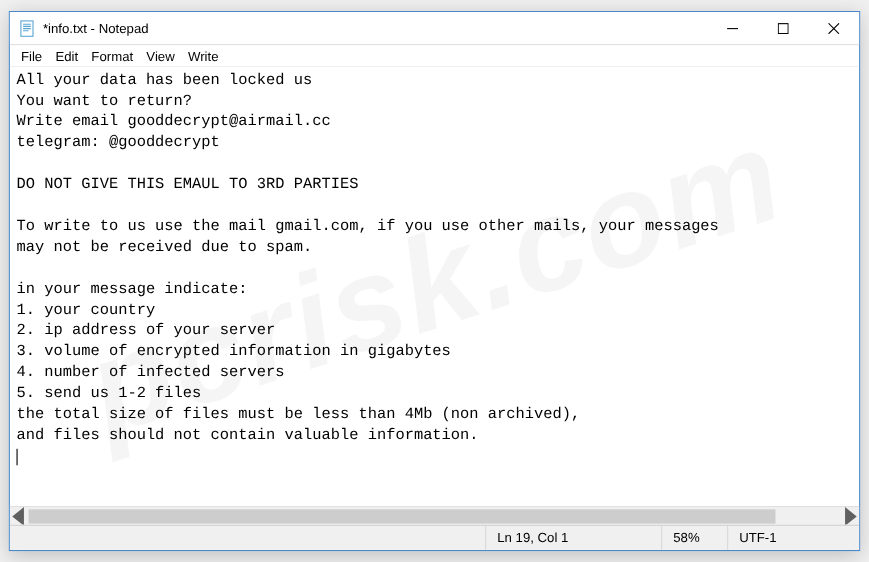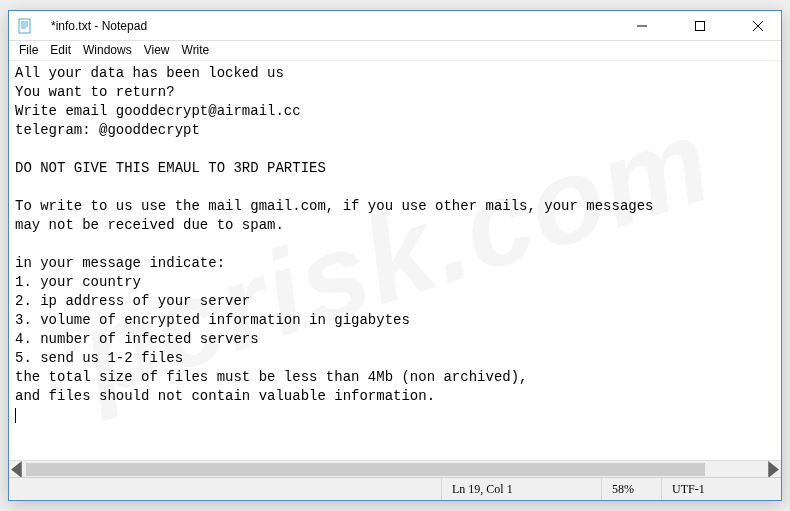--- a/index.html
+++ b/index.html
@@ -22,21 +22,20 @@
   box-shadow: 0 4px 18px rgba(0,0,0,0.2);
   display: flex;
   flex-direction: column;
 }
 .titlebar {
   height: 30px;
   display: flex;
   align-items: center;
   background: #fff;
   border-bottom: 1px solid #e0e0e0;
-  gap: 12px;
 }
 .titlebar-icon {
   width: 16px;
   height: 16px;
   margin: 0 6px 0 8px;
   display: inline-block;
 }
 .titlebar-icon svg { width: 16px; height: 16px; display: block; }
 .title-text {
   font-size: 12px;
@@ -50,20 +49,21 @@
   display: flex;
   align-items: center;
   justify-content: center;
   color: #000;
   font-size: 10px;
 }
 .winbtn svg { width: 10px; height: 10px; }
 .menubar {
   height: 20px;
   display: flex;
+  align-items: center;
   padding: 0 4px;
   font-size: 12px;
   color: #000;
   border-bottom: 1px solid #f0f0f0;
 }
 .menu-item {
   padding: 2px 6px;
 }
 .content {
   flex: 1;
@@ -108,21 +108,20 @@
   border-top: 1px solid #d0d0d0;
   display: flex;
   font-size: 12px;
   color: #000;
 }
 .status-cell {
   border-left: 1px solid #d8d8d8;
   padding: 3px 10px;
   display: flex;
   align-items: center;
-  font-family: Liberation Serif, serif;
 }
 .status-spacer { flex: 1; border-left: none; }
 .caret {
   display: inline-block;
   width: 1px;
   height: 15px;
   background: #000;
   vertical-align: text-bottom;
   margin-right: -1px;
 }
@@ -174,21 +173,21 @@
       <svg viewBox="0 0 10 10">
           <line x1="0" y1="0" x2="10" y2="10" stroke="currentColor" stroke-width="1"></line>
           <line x1="10" y1="0" x2="0" y2="10" stroke="currentColor" stroke-width="1"></line>
         </svg>
     </div>
   </div>
 
   <div class="menubar">
     <span class="menu-item">File</span>
     <span class="menu-item">Edit</span>
-    <span class="menu-item">Windows</span>
+    <span class="menu-item">Format</span>
     <span class="menu-item">View</span>
     <span class="menu-item">Write</span>
   </div>
 
   <div class="content"><span>All your data has been locked us
 You want to return?
 Write email gooddecrypt@airmail.cc
 telegram: @gooddecrypt
 
 DO NOT GIVE THIS EMAUL TO 3RD PARTIES

